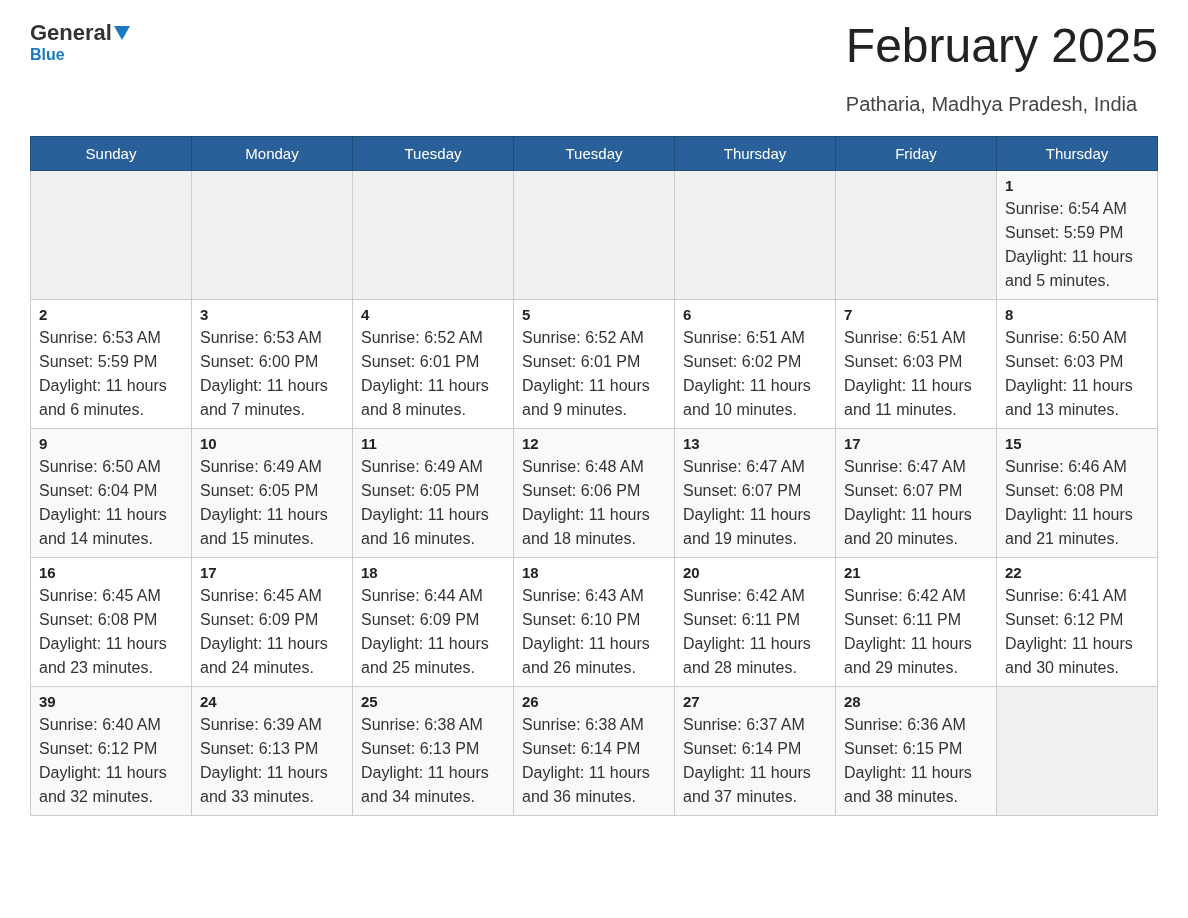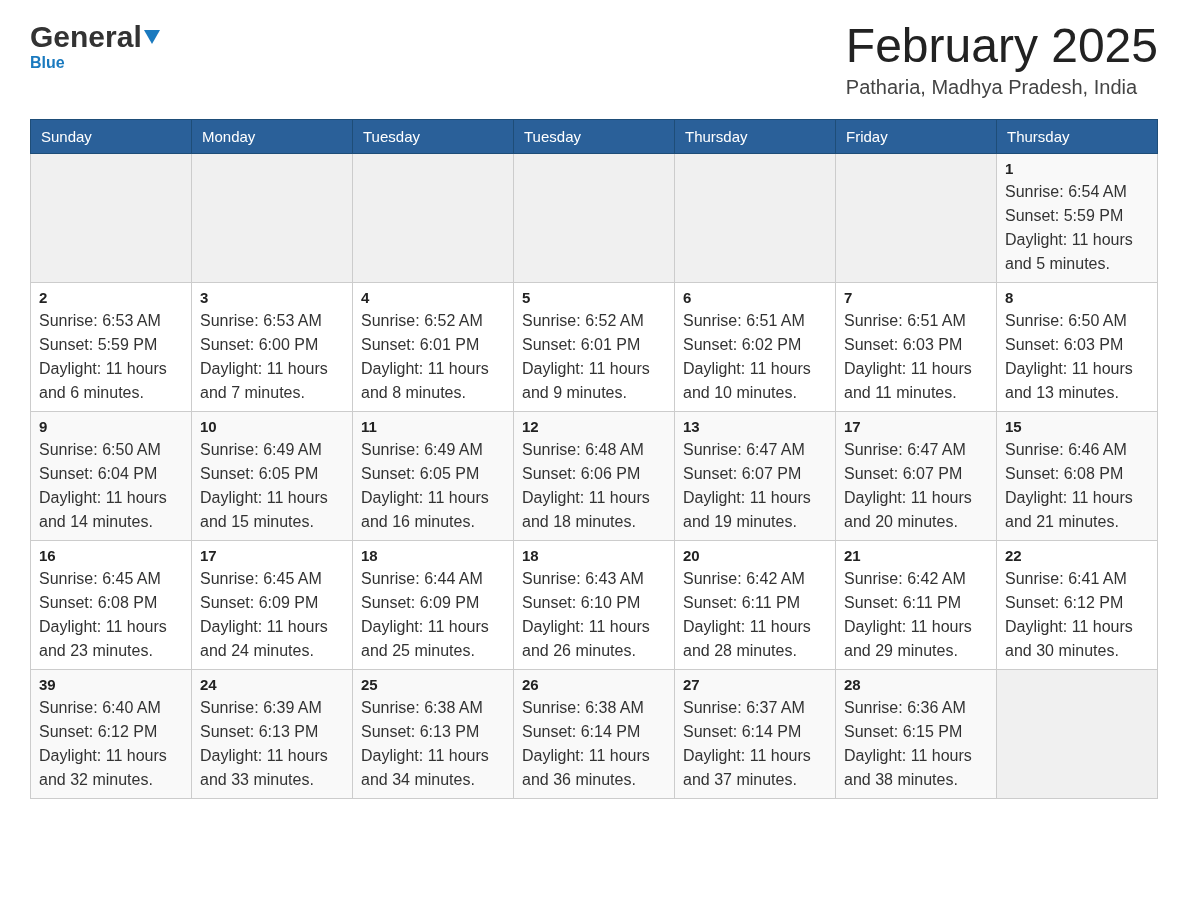--- a/index.html
+++ b/index.html
@@ -15,21 +15,21 @@
       justify-content: space-between;
       align-items: flex-start;
       margin-bottom: 20px;
     }
     .logo {
       display: flex;
       flex-direction: column;
       align-items: flex-start;
     }
     .logo-general {
-      font-size: 30px;
+      font-size: 22px;
       font-weight: bold;
       color: #333;
     }
     .logo-blue {
       font-size: 16px;
       font-weight: bold;
       color: #1a7abf;
     }
     .logo-triangle {
       display: inline-block;
@@ -50,36 +50,36 @@
     }
     .month-title {
       font-size: 48px;
       font-weight: normal;
       color: #222;
       line-height: 1.1;
     }
     .location {
       font-size: 20px;
       color: #444;
-      margin-top: 3px;
+      margin-top: 20px;
     }
     table {
       width: 100%;
       border-collapse: collapse;
       table-layout: fixed;
     }
     thead tr {
       background-color: #2a6099;
     }
     thead th {
       color: #fff;
       font-size: 15px;
       font-weight: normal;
       padding: 8px 10px;
-      text-align: left;
+      text-align: center;
       border: 1px solid #1e4d78;
       margin-top: 32px;
     }
     tbody tr {
       vertical-align: top;
     }
     tbody td {
       border: 1px solid #ccc;
       padding: 6px 8px;
       font-size: 12px;

